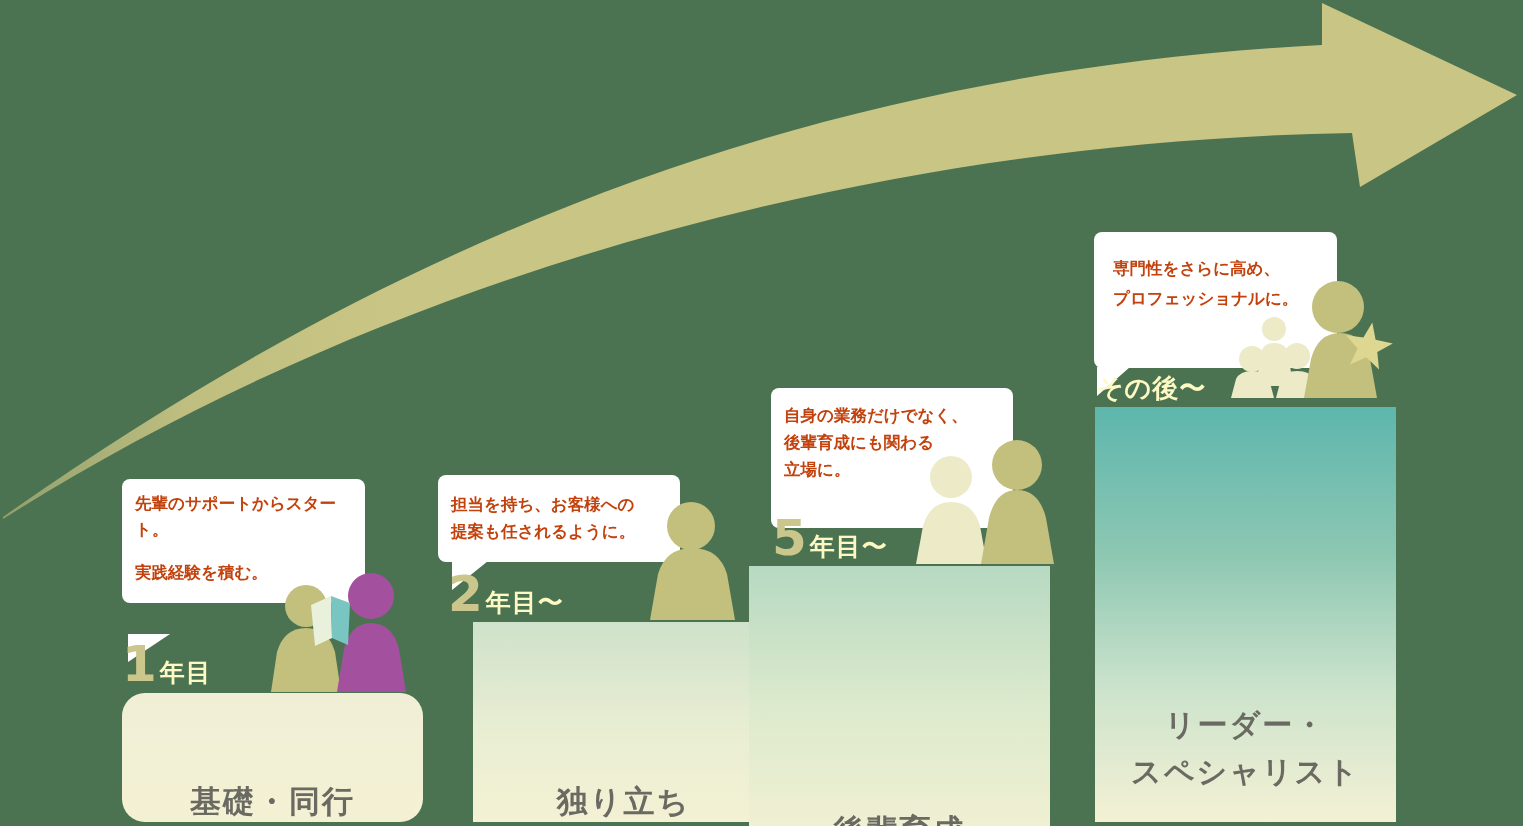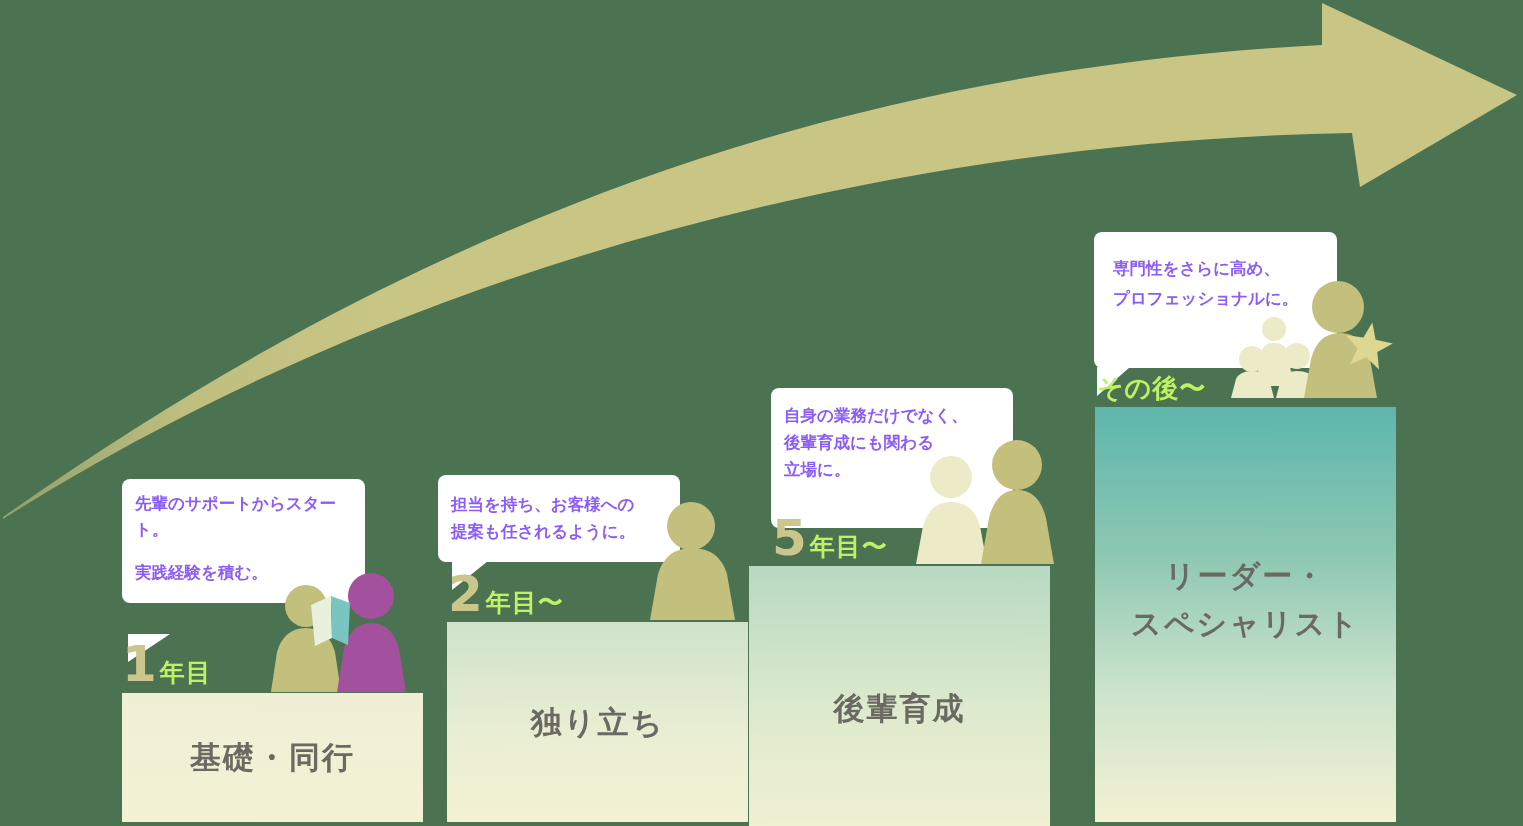--- a/index.html
+++ b/index.html
@@ -7,64 +7,64 @@
     width:1523px;height:826px;overflow:hidden;
     font-family:"DejaVu Sans","Liberation Sans",sans-serif;
     background:#4c7351;
   }
   #stage{position:relative;width:1523px;height:826px;background:#4c7351;overflow:hidden;}
   svg{position:absolute;left:0;top:0;pointer-events:none;}
   #arrow-layer{z-index:1;}
   #people-layer{z-index:30;}
   .block{
     position:absolute;z-index:10;
-    display:flex;flex-direction:column;align-items:center;justify-content:center;
+    display:flex;flex-direction:column;align-items:center;justify-content:flex-end;
   }
   .block-title{
     color:#6b6a62;font-weight:700;font-size:31px;letter-spacing:2px;
     line-height:1.32;text-align:center;
   }
   .bubble{
     position:absolute;z-index:20;background:#ffffff;border-radius:8px;
-    color:#8b5cf6;font-weight:700;font-size:16.5px;box-sizing:border-box;
+    color:#c2410c;font-weight:700;font-size:16.5px;box-sizing:border-box;
   }
   .bubble .bl{min-height:1em;}
   .tail{
     position:absolute;z-index:20;background:#ffffff;
     clip-path:polygon(0 0,100% 0,0 100%);
   }
   .ylabel{
     position:absolute;z-index:25;display:flex;align-items:baseline;gap:3px;
     font-weight:700;white-space:nowrap;
   }
   .ynum{font-size:50px;line-height:.95;color:#cbc68b;}
-  .ysuf{font-size:25px;color:#bef264;letter-spacing:1px;}
+  .ysuf{font-size:25px;color:#fef9c3;letter-spacing:1px;}
 </style>
 </head>
 <body>
 
 <div id="stage">
 
   <svg id="arrow-layer" width="1523" height="826" viewBox="0 0 1523 826">
     <defs>
       <linearGradient id="arrowGrad" x1="0" y1="0" x2="1" y2="0">
         <stop offset="0" stop-color="#c9c584" stop-opacity="0.55"></stop>
         <stop offset="0.12" stop-color="#c9c584" stop-opacity="0.92"></stop>
         <stop offset="0.25" stop-color="#c9c584" stop-opacity="1"></stop>
       </linearGradient>
     </defs>
     <path fill="url(#arrowGrad)" d="M3 517 C430 215 850 70 1322 45 L1322 3 L1517 95 L1360 187 L1352 133 C920 140 420 255 3 519 Z"></path>
   </svg>
 
-  <div class="block" style="left:122px;top:693px;width:301px;height:129px;background:linear-gradient(180deg,#f0efd6 0%,#f4f1d3 100%);">
+  <div class="block" style="left:122px;top:693px;width:301px;height:129px;background:linear-gradient(180deg,#f0efd6 0%,#f4f1d3 100%);border-radius:23px;">
     <div class="block-title">
       <span>基礎・同行</span>
     </div>
   </div>
-  <div class="block" style="left:447px;top:622px;width:301px;height:200px;background:linear-gradient(180deg,#cfe2cb 0%,#e9eed3 55%,#f4f1d4 100%);">
+  <div class="block" style="left:473px;top:622px;width:301px;height:200px;background:linear-gradient(180deg,#cfe2cb 0%,#e9eed3 55%,#f4f1d4 100%);">
     <div class="block-title">
       <span>独り立ち</span>
     </div>
   </div>
   <div class="block" style="left:749px;top:566px;width:301px;height:285px;background:linear-gradient(180deg,#b7d9c2 0%,#ddeacd 50%,#f4f1d4 100%);">
     <div class="block-title">
       <span>後輩育成</span>
     </div>
   </div>
   <div class="block" style="left:1095px;top:407px;width:301px;height:415px;padding-bottom:30px;box-sizing:border-box;background:linear-gradient(180deg,#5eb6ad 0%,#8cc7b2 35%,#cce3cc 68%,#f4f1d4 100%);">

